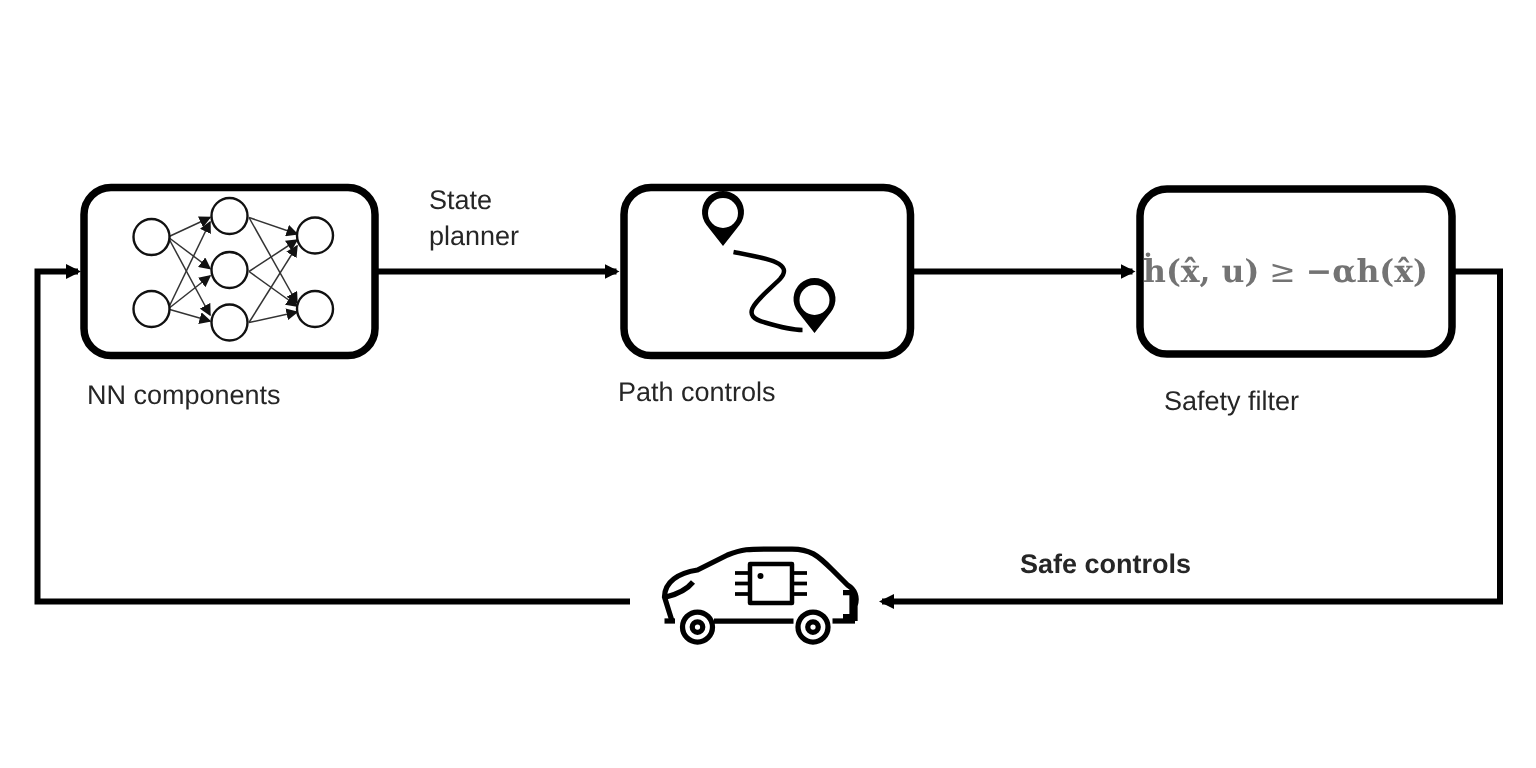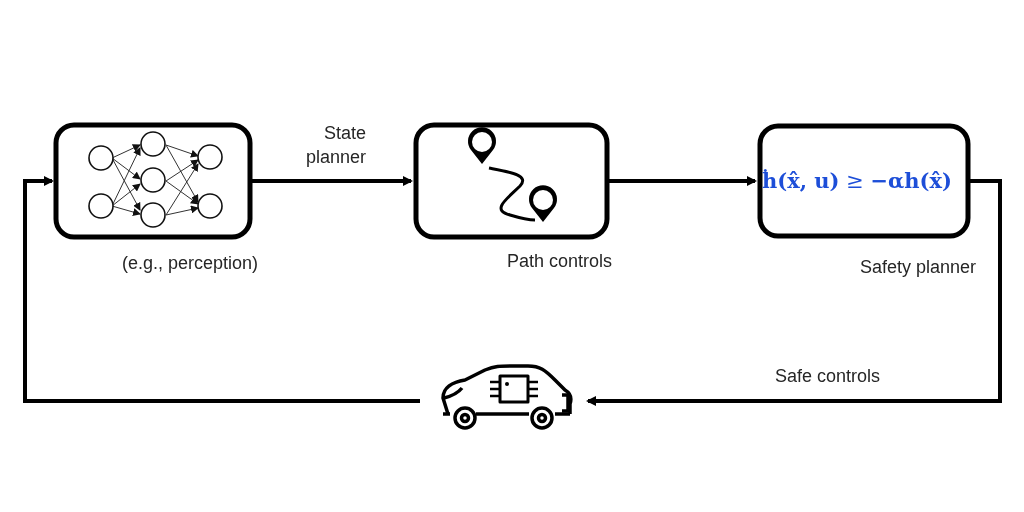--- a/index.html
+++ b/index.html
@@ -1,19 +1,19 @@
 <!DOCTYPE html>
 <html><head>
 <meta charset="utf-8">
 <style>
   html, body { margin: 0; padding: 0; background: #ffffff; }
   body { width: 1024px; height: 512px; position: relative; overflow: hidden; font-family: "Liberation Sans", sans-serif; }
   #diagram { position: absolute; left: 0; top: 0; }
-  .lbl { position: absolute; color: #262626; font-size: 18px; text-align: right; line-height: 24px; font-family: "Liberation Sans", sans-serif; }
-  .formula { position: absolute; font-family: "DejaVu Serif", serif; font-size: 21px; color: #1d4ed8; white-space: nowrap; }
+  .lbl { position: absolute; color: #262626; font-size: 18px; text-align: left; line-height: 24px; font-family: "Liberation Sans", sans-serif; }
+  .formula { position: absolute; font-family: "DejaVu Serif", serif; font-size: 21px; color: #737373; white-space: nowrap; }
   .formula b { font-weight: bold; }
 </style>
 </head>
 <body>
 
 <svg id="diagram" width="1024" height="512" viewBox="0 0 1024 512">
   <defs>
     <marker id="ah" markerWidth="10" markerHeight="10" refX="8" refY="5" orient="auto" markerUnits="userSpaceOnUse">
       <path d="M0,0 L10,5 L0,10 z" fill="#000"></path>
     </marker>
@@ -89,24 +89,24 @@
   </g>
   <circle cx="507" cy="384" r="2" fill="#000"></circle>
 </svg>
 
 <div class="lbl" style="left:286px; top:121px; width:80px;">
   <div>State</div>
   <div>planner</div>
 </div>
 
 <div class="lbl" style="left:58px; top:251px; width:200px;">
-  <div>(e.g., perception)</div>
+  <div>NN components</div>
 </div>
 
 <div class="lbl" style="left:412px; top:249px; width:200px;">Path controls</div>
 
-<div class="lbl" style="left:776px; top:255px; width:200px;">Safety planner</div>
+<div class="lbl" style="left:776px; top:255px; width:200px;">Safety filter</div>
 
-<div class="lbl" style="left:680px; top:364px; width:200px;">Safe controls</div>
+<div class="lbl" style="left:680px; top:364px; width:200px;font-weight:bold;">Safe controls</div>
 
 <div class="formula" style="left:762px; top:168px;">
   <b>ḣ(x̂, u)</b><span> ≥ </span><b>−αh(x̂)</b>
 </div>
 
 </body></html>

